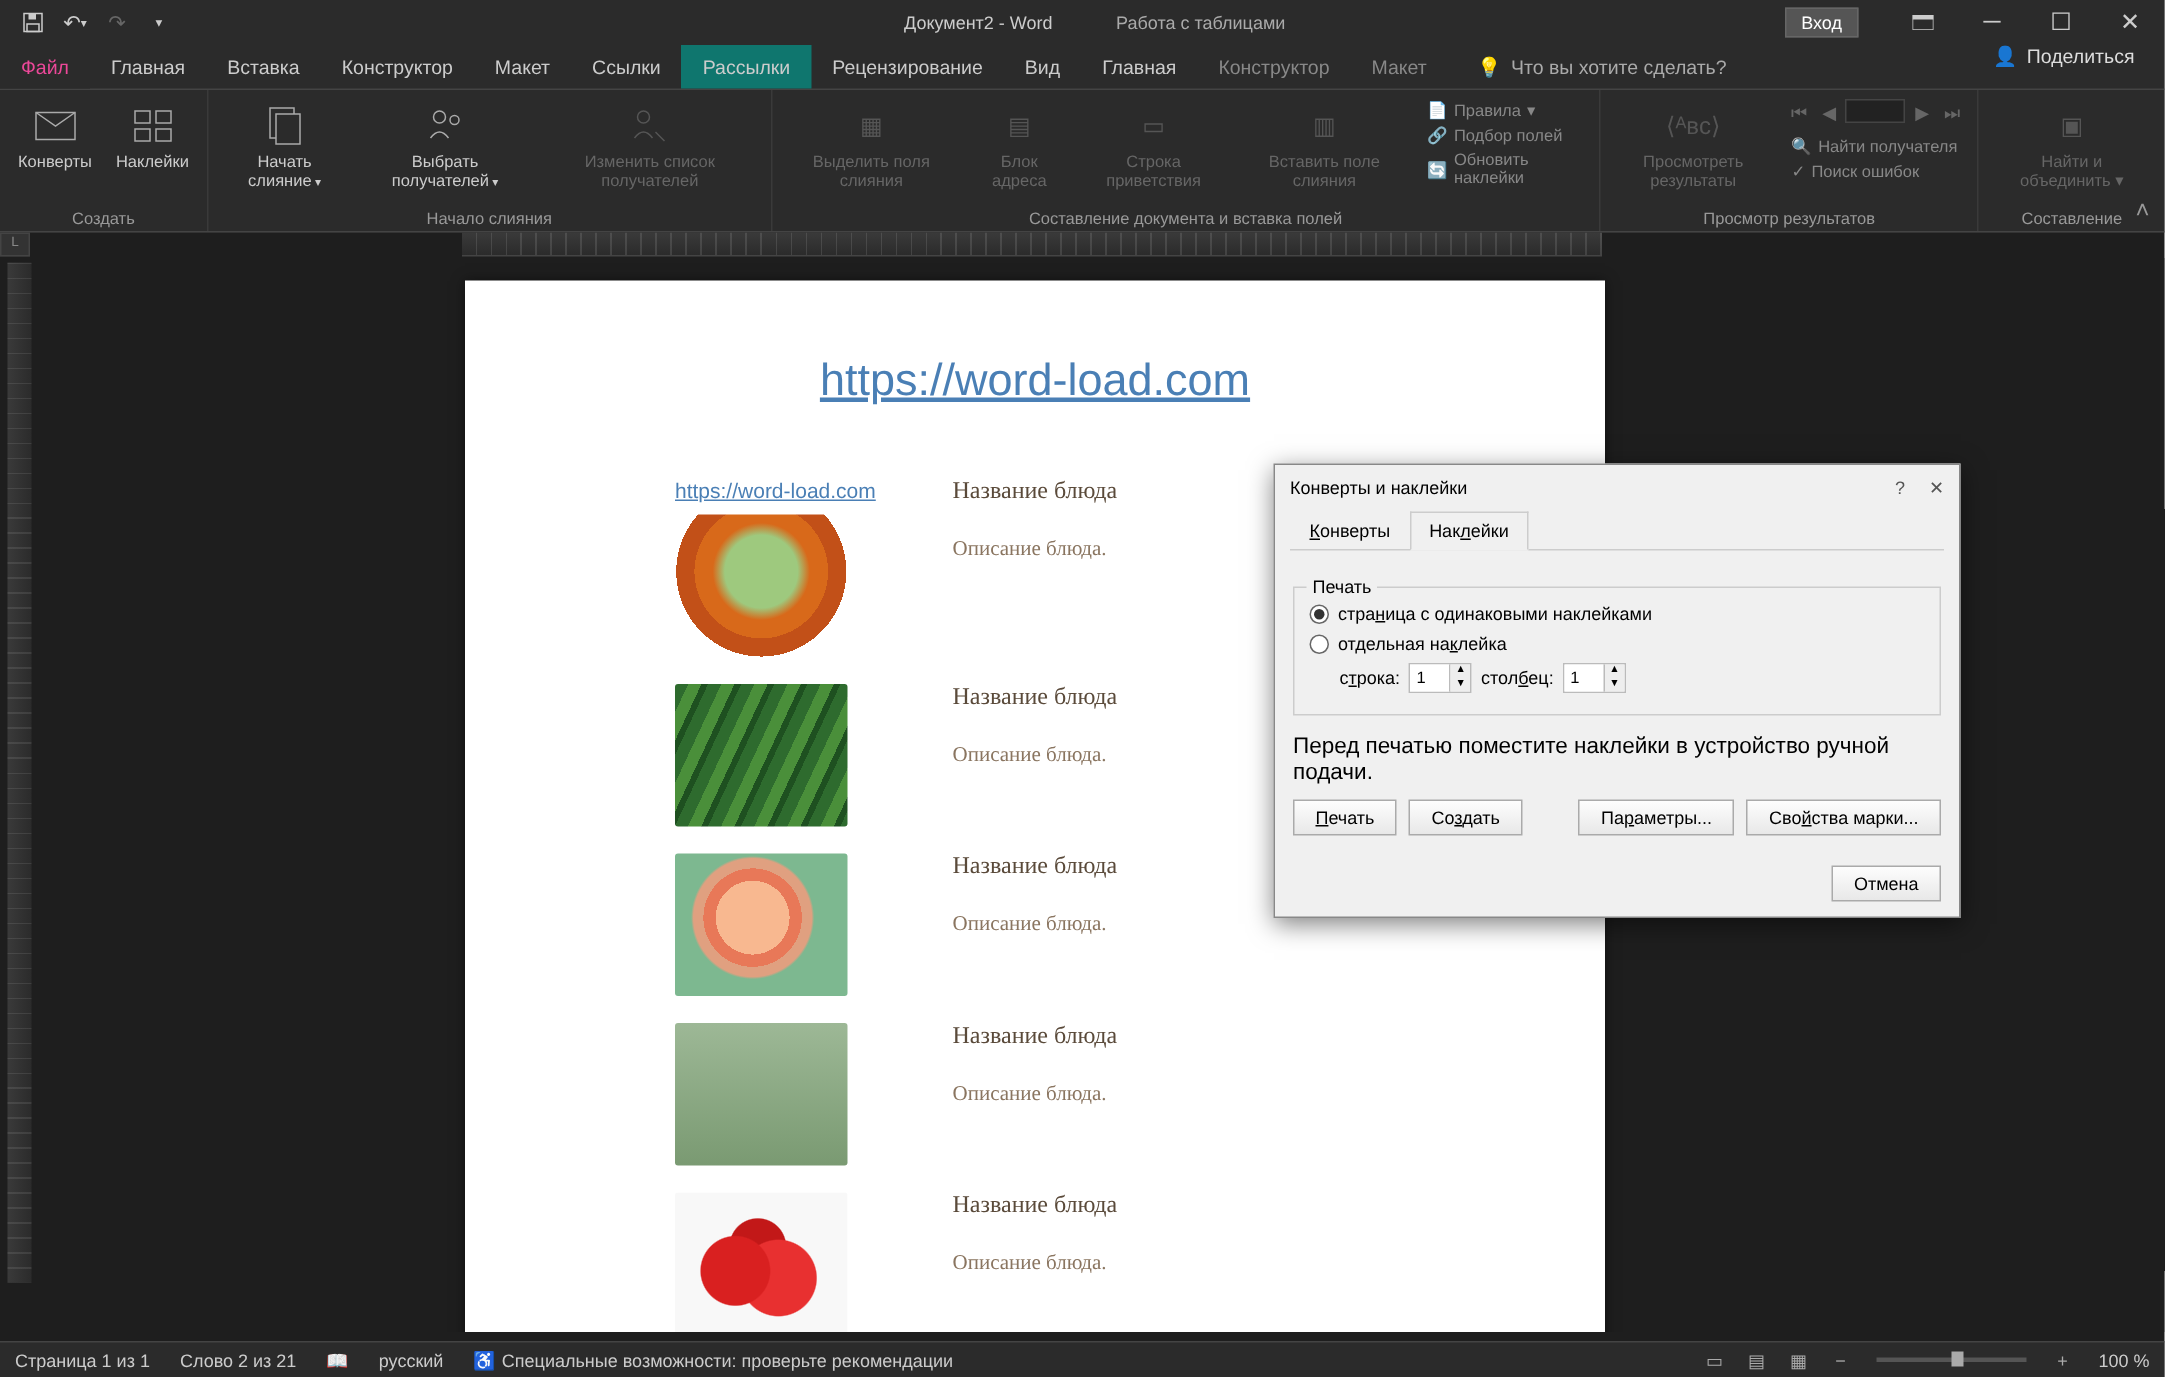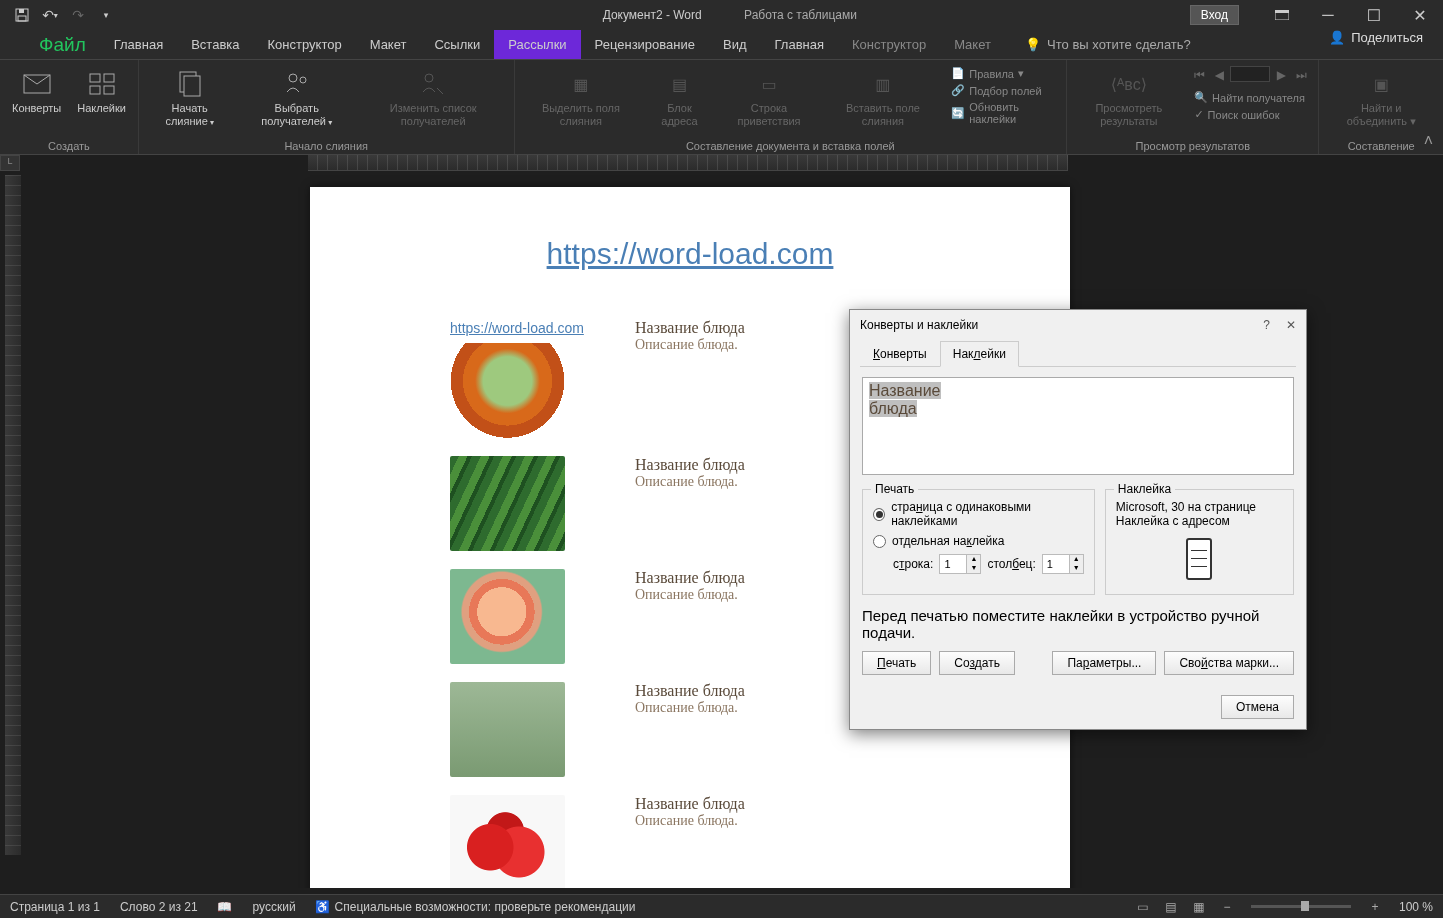--- a/index.html
+++ b/index.html
@@ -10,23 +10,23 @@
 .qat { display: flex; align-items: center; gap: 8px; padding-left: 12px; }
 .qat-btn { width: 20px; height: 20px; display: flex; align-items: center; justify-content: center; color: #ccc; font-size: 14px; }
 .doc-title { position: absolute; left: 50%; transform: translateX(-120%); color: #ccc; font-size: 12px; }
 .table-tools { position: absolute; left: 50%; transform: translateX(20%); color: #aaa; font-size: 12px; }
 .win-controls { position: absolute; right: 0; display: flex; align-items: center; }
 .login-btn { background: #555; padding: 2px 10px; color: #fff; font-size: 12px; margin-right: 20px; border: 1px solid #666;}
 .win-btn { width: 46px; height: 30px; display: flex; align-items: center; justify-content: center; color: #ccc; }
 
 
 .menu-tabs { height: 30px; background: #2b2b2b; display: flex; align-items: stretch; border-bottom: 1px solid #444; }
-.file-tab { background: #2b2b2b; padding: 0 14px; display: flex; align-items: center; font-size: 19px; color: #22c55e; margin-left: 25px; }
+.file-tab { background: #2b2b2b; padding: 0 14px; display: flex; align-items: center; font-size: 13px; color: #ec4899; }
 .menu-tab { padding: 0 14px; display: flex; align-items: center; font-size: 13px; color: #ccc; }
-.menu-tab.active { background: #6d28d9; }
+.menu-tab.active { background: #0f766e; }
 .menu-tab.disabled { color: #888; }
 .tell-me { display: flex; align-items: center; gap: 6px; margin-left: 20px; color: #aaa; font-size: 13px; }
 .share { position: absolute; right: 20px; display: flex; align-items: center; gap: 6px; color: #ddd; font-size: 13px; }
 
 
 .ribbon { height: 95px; background: #2b2b2b; display: flex; border-bottom: 1px solid #444; position: relative; }
 .ribbon-group { border-right: 1px solid #3a3a3a; display: flex; flex-direction: column; padding: 4px 6px 0 6px; }
 .ribbon-group-content { display: flex; gap: 4px; flex: 1; }
 .ribbon-group-label { text-align: center; font-size: 11px; color: #999; padding: 2px 0; }
 .big-btn { display: flex; flex-direction: column; align-items: center; justify-content: flex-start; padding: 4px 6px; min-width: 50px; }
@@ -48,21 +48,21 @@
 .v-ruler::before{ content:""; position:absolute; inset:0; background: repeating-linear-gradient(0deg, transparent 0 9px, rgba(200,200,200,0.12) 9px 10px); }
 
 
 .doc-area { position: absolute; left: 25px; top: 172px; right: 0; bottom: 30px; background: #1e1e1e; overflow: hidden; }
 .page { position: absolute; left: 285px; top: 15px; width: 760px; height: 900px; background: #fff; box-shadow: 0 0 8px rgba(0,0,0,0.5); padding: 50px 140px 40px 140px; }
 .page a.big { color: #4a7fb5; font-size: 30px; text-decoration: underline; display:block; text-align:center;}
 .page a.small { color: #4a7fb5; font-size: 14px; text-decoration: underline; }
 .dish-row { display: flex; gap: 40px; margin-top: 18px; align-items: flex-start; }
 .dish-img { width: 115px; height: 95px; background: #ccc; border-radius: 2px; background-size: cover; background-position: center;}
 .dish-title { font-family: Georgia, serif; font-size: 16px; color: #5a4a3a; }
-.dish-desc { font-family: Georgia, serif; font-size: 14px; color: #8a7560; margin-top: 0; }
+.dish-desc { font-family: Georgia, serif; font-size: 14px; color: #8a7560; margin-top: 22px; }
 .first-col { width: 145px; }
 
 .img-greenbeans { background: radial-gradient(circle at 50% 40%, #9ec97e 0 30%, #d8691a 40% 55%, #c25018 55% 70%, #fff 70%); }
 .img-asparagus { background: repeating-linear-gradient(115deg, #2e6b2e 0 8px, #4a8f3a 8px 16px, #1e5020 16px 20px); }
 .img-grapefruit { background: radial-gradient(circle at 45% 45%, #f8b890 0 30%, #e87858 30% 40%, #e0a080 40% 48%, #7db890 50% 100%); }
 .img-tomato { background: radial-gradient(circle at 35% 55%, #d92020 0 25%, transparent 26%), radial-gradient(circle at 60% 60%, #e83030 0 28%, transparent 29%), radial-gradient(circle at 48% 38%, #c21818 0 22%, transparent 23%), #f8f8f8; }
 
 
 .dialog { position: absolute; left: 849px; top: 309px; width: 458px; background: #f0f0f0; border: 1px solid #888; box-shadow: 0 4px 16px rgba(0,0,0,0.5); color: #000; font-size: 12px; }
 .dialog-titlebar { display: flex; align-items: center; justify-content: space-between; padding: 8px 10px; }
@@ -370,24 +370,20 @@
     <div class="dialog-titlebar-btns">
       <div>?</div>
       <div>✕</div>
     </div>
   </div>
   <div class="dialog-tabs">
     <div class="dialog-tab"><u>К</u>онверты</div>
     <div class="dialog-tab active">Нак<u>л</u>ейки</div>
   </div>
   <div class="dialog-body">
-    <div class="addr-text">
-      <span class="sel">Название</span><br>
-      <span class="sel">блюда</span>
-    </div>
 
     <div class="groups-row">
       <div class="groupbox print-group">
         <div class="groupbox-title">Печать</div>
         <div class="radio-row">
             <div class="radio checked"></div>
             <span class="opt-label">стра<u>н</u>ица с одинаковыми наклейками</span>
           </div>
         <div class="radio-row">
             <div class="radio"></div>
@@ -405,28 +401,20 @@
           <span class="spin-label">стол<u>б</u>ец:</span>
           <div class="spin">
               <input value="1" style="">
               <div class="spin-btns">
                 <div>▲</div>
                 <div>▼</div>
               </div>
             </div>
         </div>
       </div>
-      <div class="groupbox label-group">
-        <div class="groupbox-title">Наклейка</div>
-        <div>Microsoft, 30 на странице</div>
-        <div>Наклейка с адресом</div>
-        <div class="label-preview">
-            <div class="l3"></div>
-          </div>
-      </div>
     </div>
 
     <div class="note">Перед печатью поместите наклейки в устройство ручной подачи.</div>
 
     <div class="dlg-buttons">
       <div class="dlg-btn-row">
         <button class="dlg-btn"><u>П</u>ечать</button>
         <button class="dlg-btn">Со<u>з</u>дать</button>
       </div>
       <div class="dlg-btn-row">

